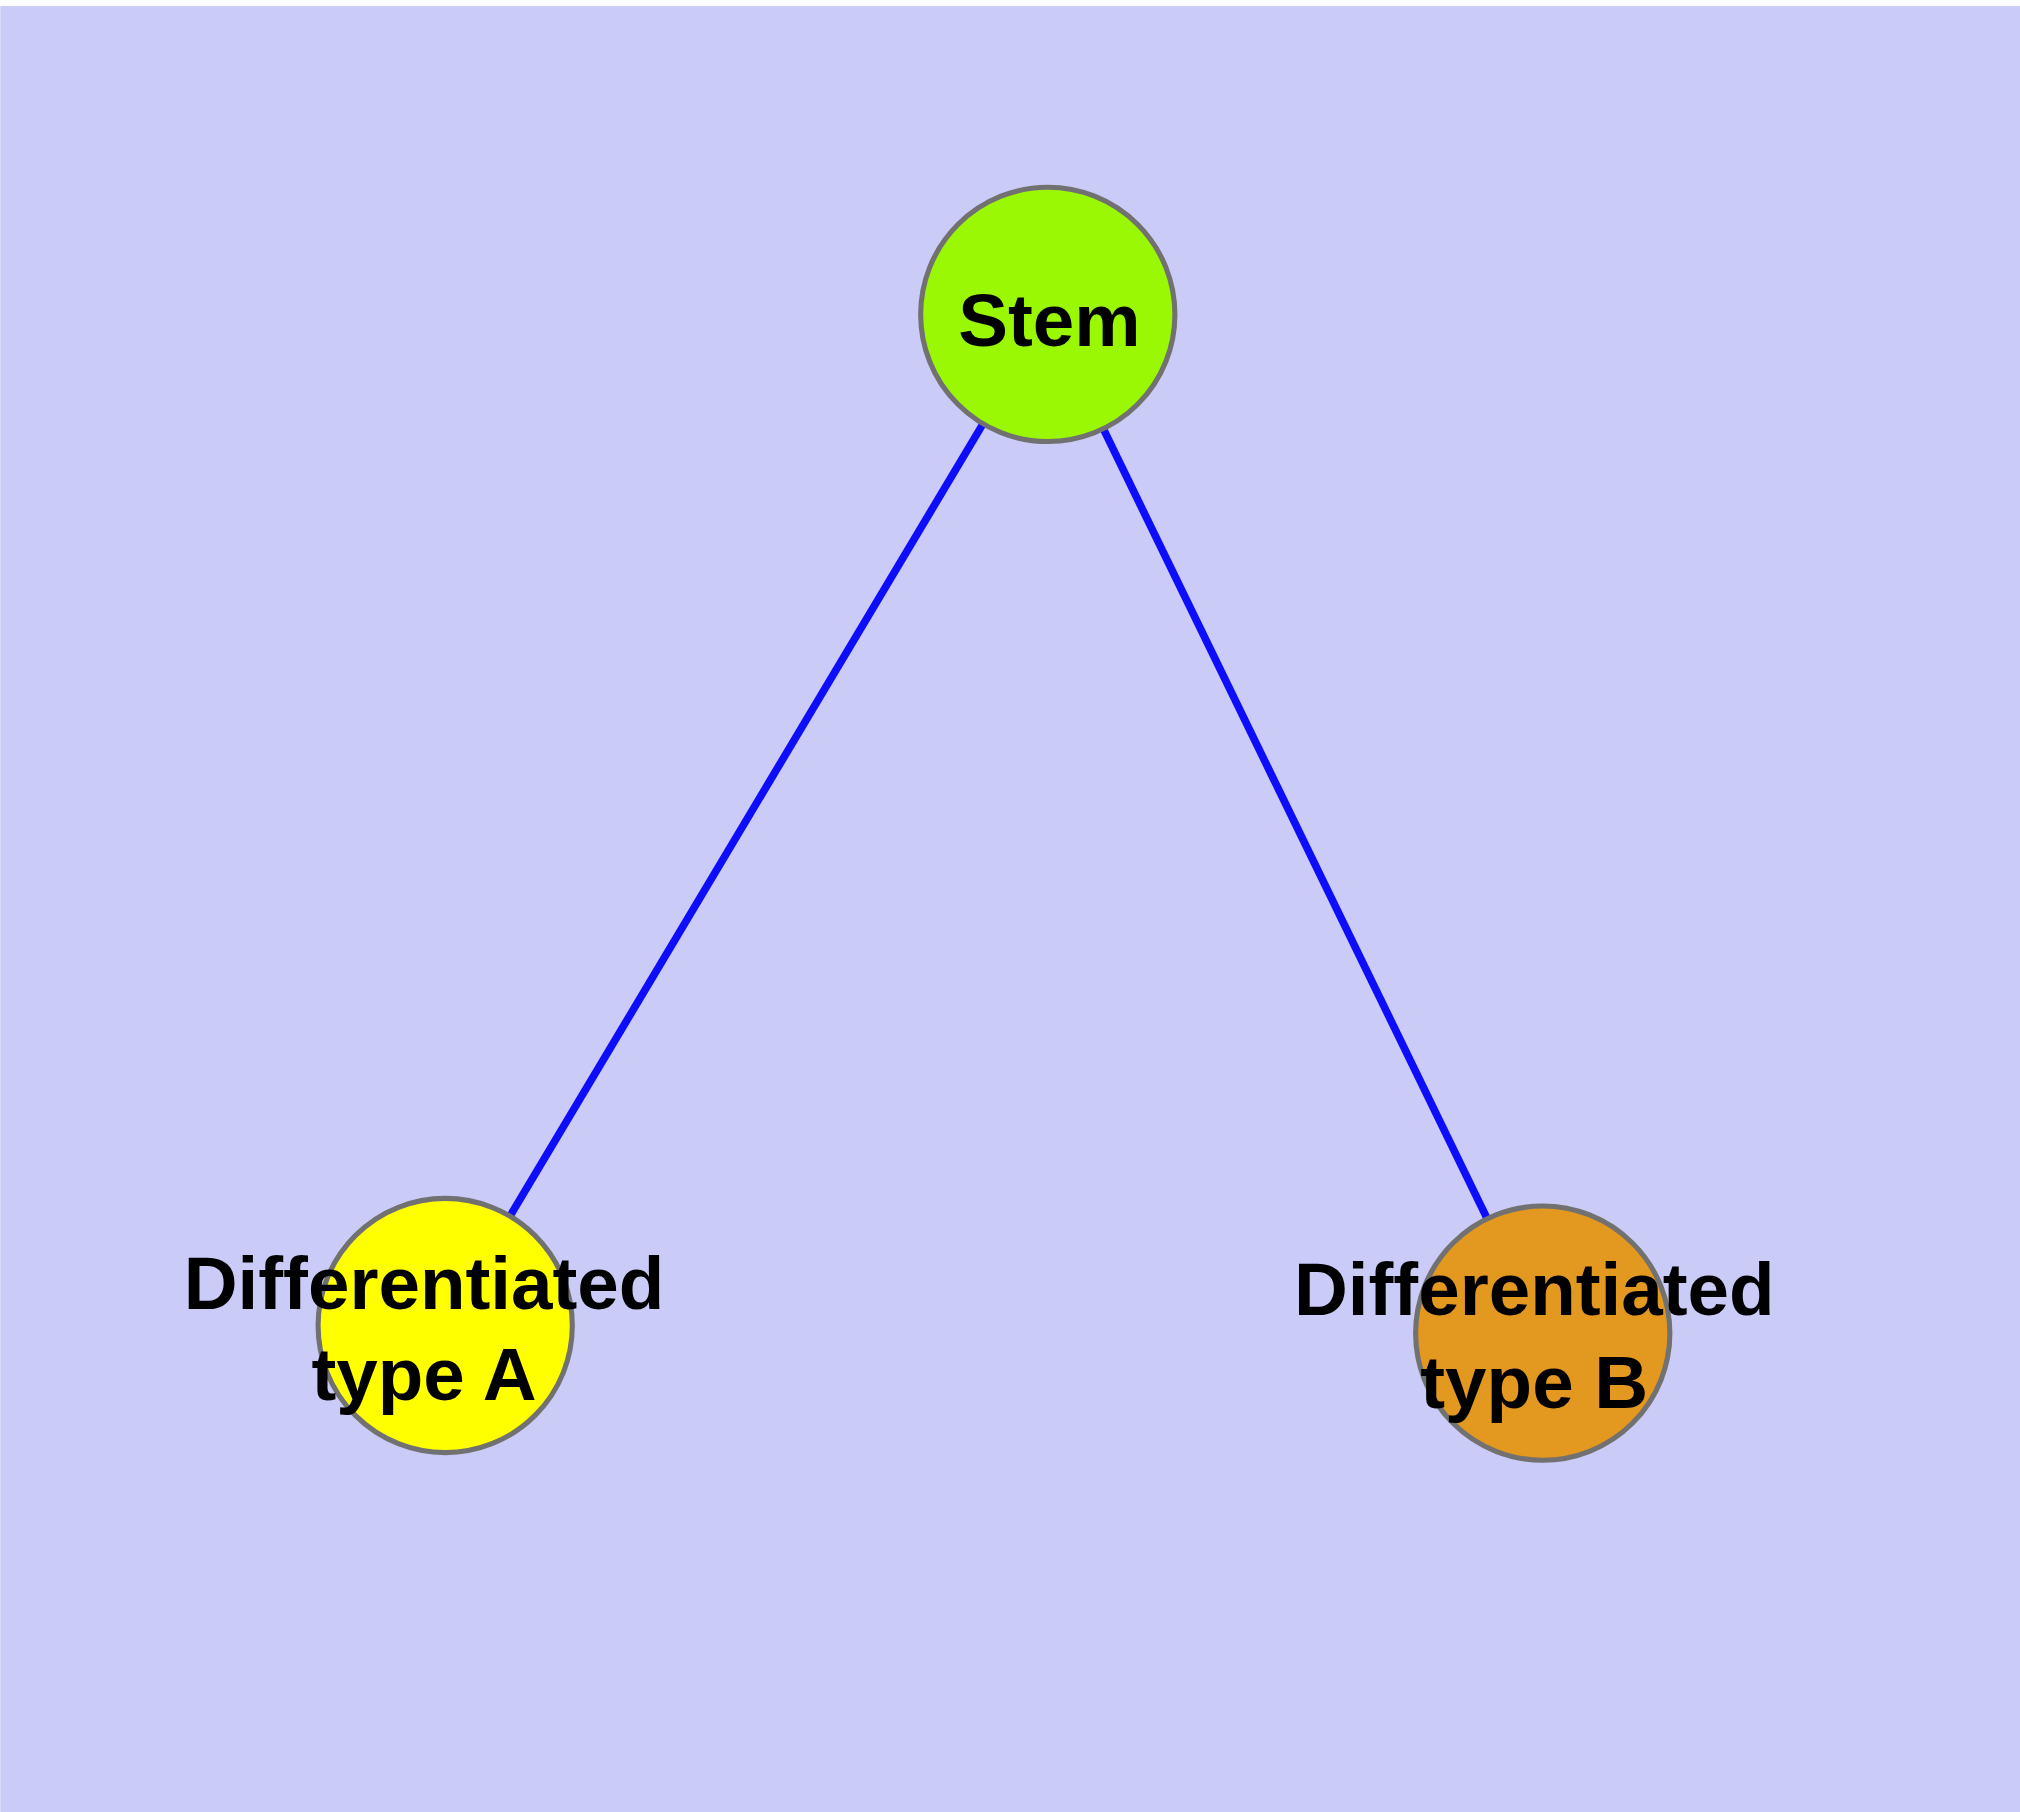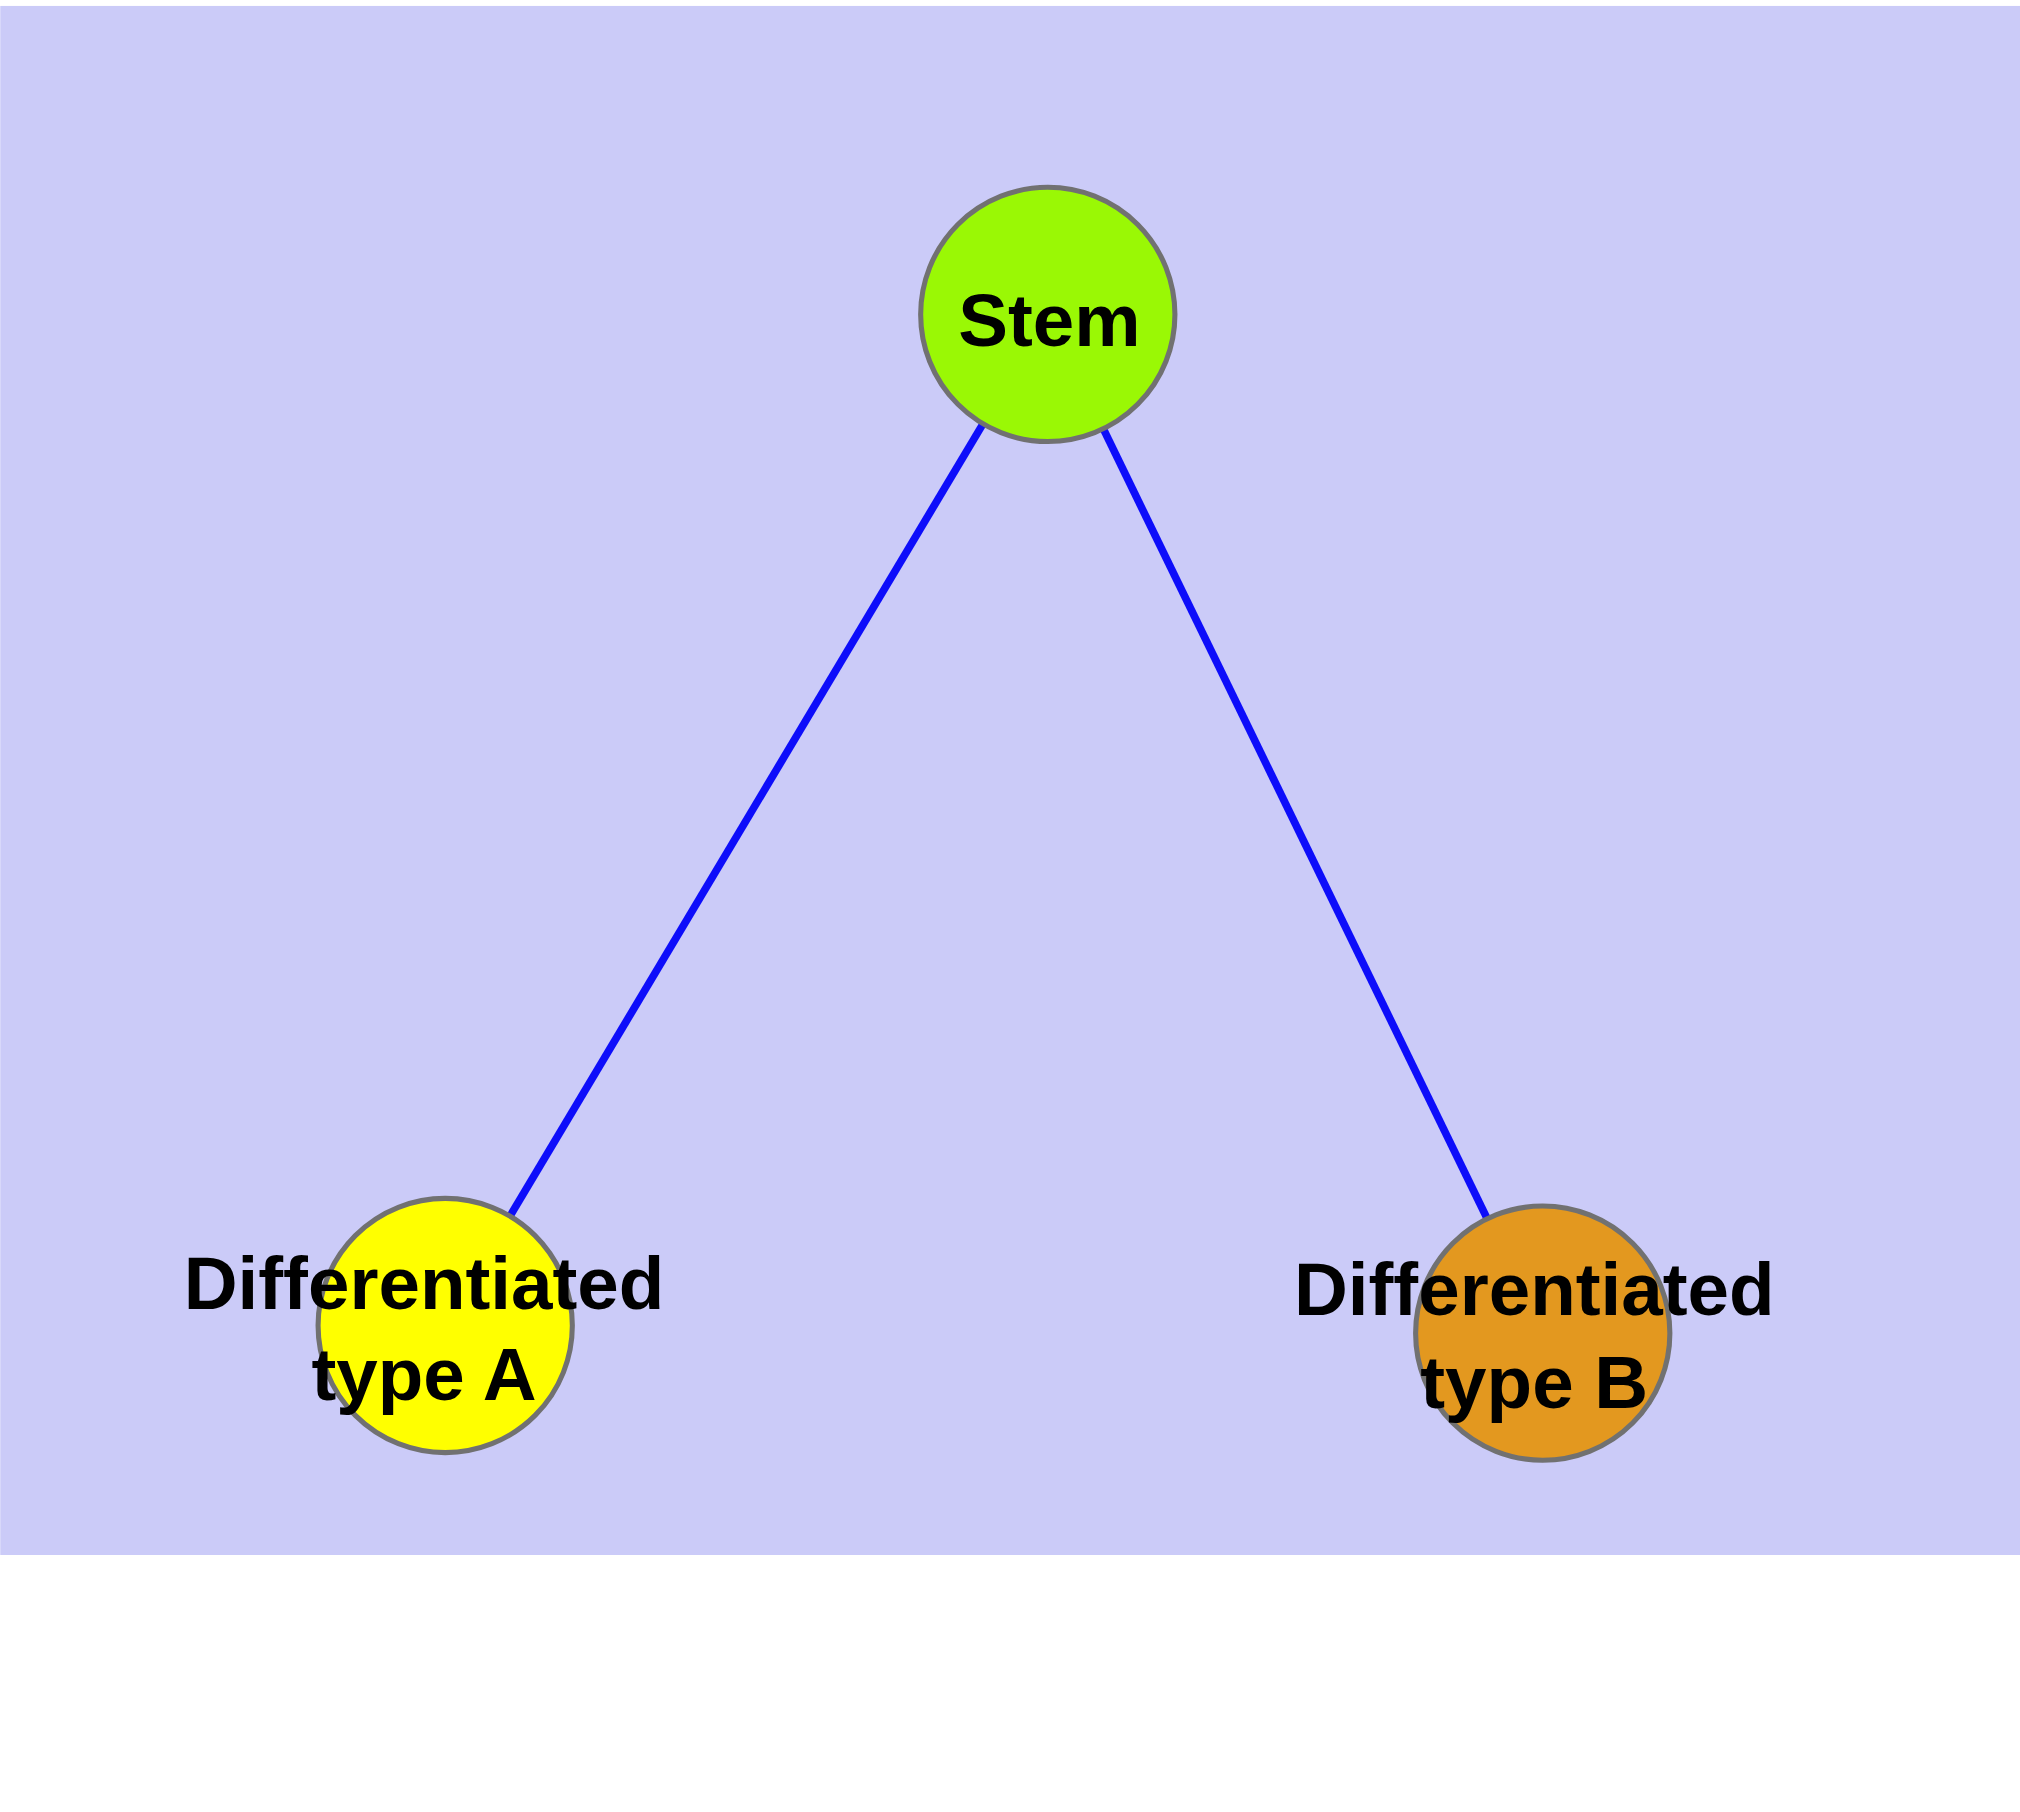--- a/index.html
+++ b/index.html
@@ -4,21 +4,21 @@
 <style>
   html, body {
     margin: 0;
     padding: 0;
     background: #FFFFFF;
     font-family: "Liberation Sans", sans-serif;
   }
   .stage {
     position: relative;
     width: 2021px;
-    height: 1555px;
+    height: 1812px;
     background: #FFFFFF;
     overflow: hidden;
   }
   svg.graph {
     display: block;
     width: 2021px;
     height: 1812px;
   }
   .node-label {
     font-family: "Liberation Sans", "DejaVu Sans", sans-serif;

